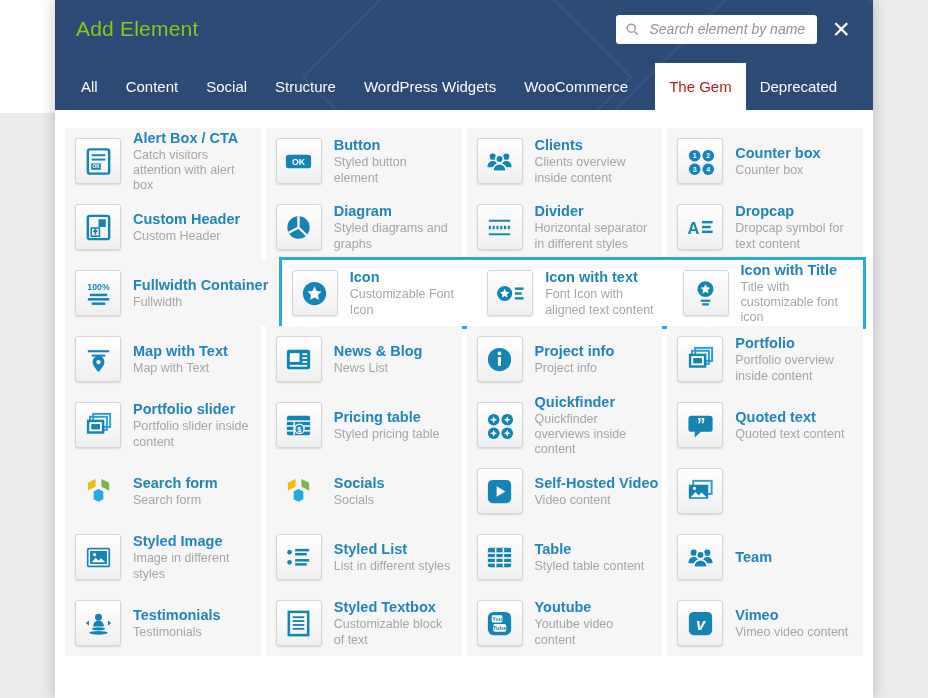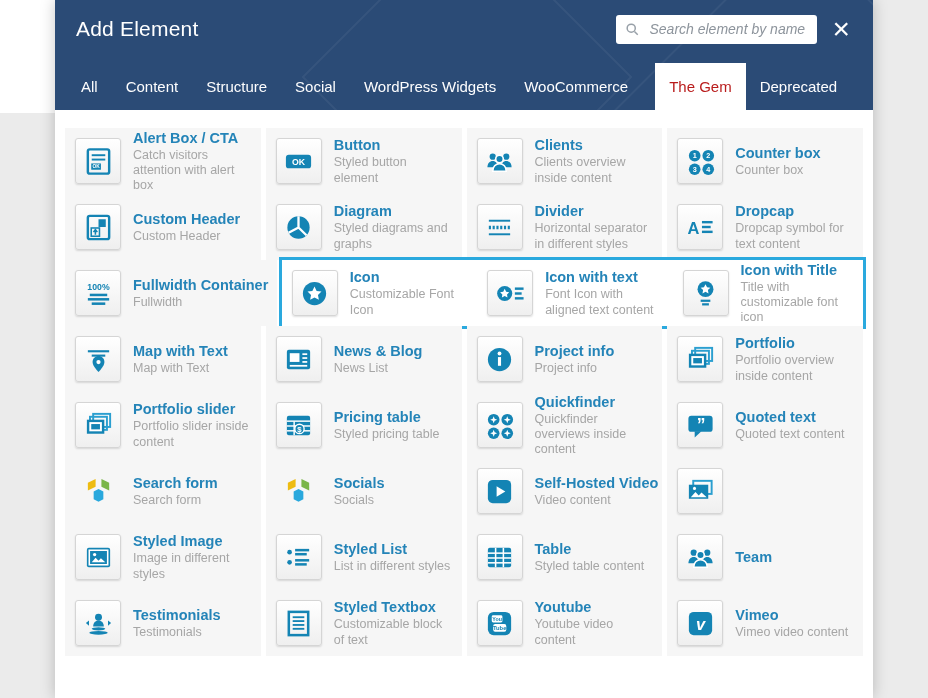--- a/index.html
+++ b/index.html
@@ -21,21 +21,21 @@
   .modal-header{position:relative;height:110px;background:#2b4b76;overflow:hidden;}
   .modal-header::before,
   .modal-header::after{
     content:"";position:absolute;border:2px solid rgba(255,255,255,.055);
     transform:rotate(45deg);pointer-events:none;
   }
   .modal-header::before{width:230px;height:230px;left:295px;top:-40px;}
   .modal-header::after{width:300px;height:300px;left:590px;top:-10px;}
 
   .header-top{display:flex;align-items:center;height:58px;padding:0 21px;position:relative;z-index:2;}
-  .modal-title{margin:0;font-size:21px;font-weight:400;color:#ffffff;letter-spacing:.2px;}
+  .modal-title{margin:0;font-size:21px;font-weight:400;color:#84cc16;letter-spacing:.2px;}
   .search-box{
     margin-left:auto;display:flex;align-items:center;gap:7px;
     background:#fff;border-radius:3px;height:29px;width:201px;padding:0 9px;box-sizing:border-box;
   }
   .search-box svg{flex:none;display:block;}
   .search-input{
     border:0;outline:0;background:transparent;flex:1;min-width:0;
     font-size:14px;color:#1d4ed8;font-style:italic;font-family:inherit;
   }
   .search-input::placeholder{color:#8d949c;font-style:italic;}
@@ -97,22 +97,22 @@
                 <line x1="12.6" y1="12.6" x2="17" y2="17" stroke="#98a0a8" stroke-width="2"></line>
               </svg>
           </span>
           <input class="search-input" type="text" placeholder="Search element by name" style="">
         </div>
         <button class="close-btn"><span>×</span></button>
       </div>
       <nav class="tabs">
           <a class="tab">All</a>
           <a class="tab">Content</a>
+          <a class="tab">Social</a>
           <a class="tab">Structure</a>
-          <a class="tab">Social</a>
           <a class="tab">WordPress Widgets</a>
           <a class="tab">WooCommerce</a>
           <a class="tab active">The Gem</a>
           <a class="tab">Deprecated</a>
         </nav>
     </header>
 
     <div class="modal-body">
       <div class="grid">
           <div class="row">

